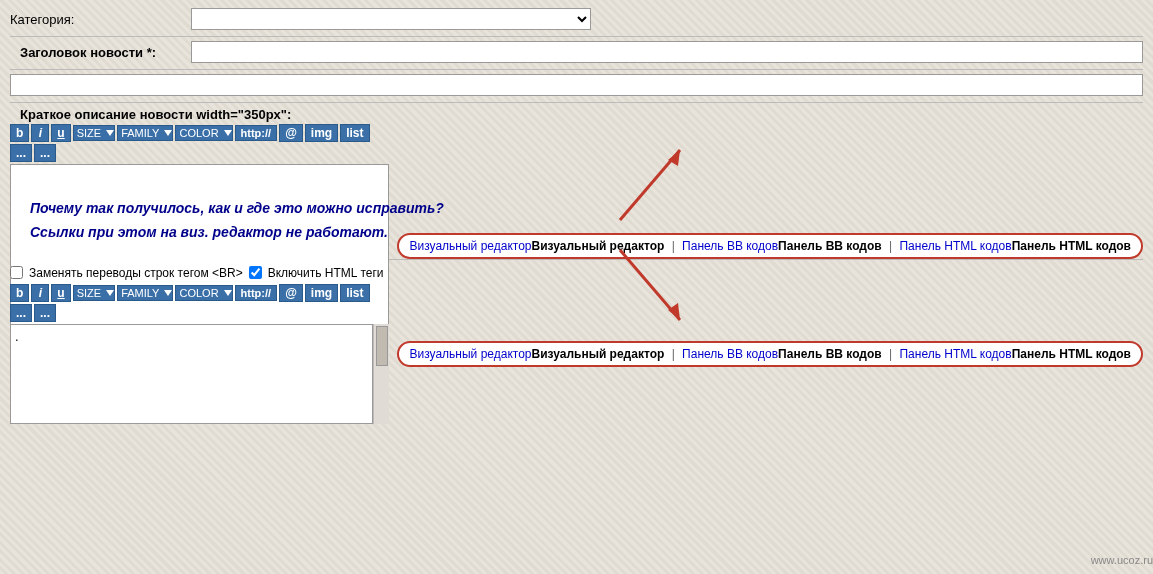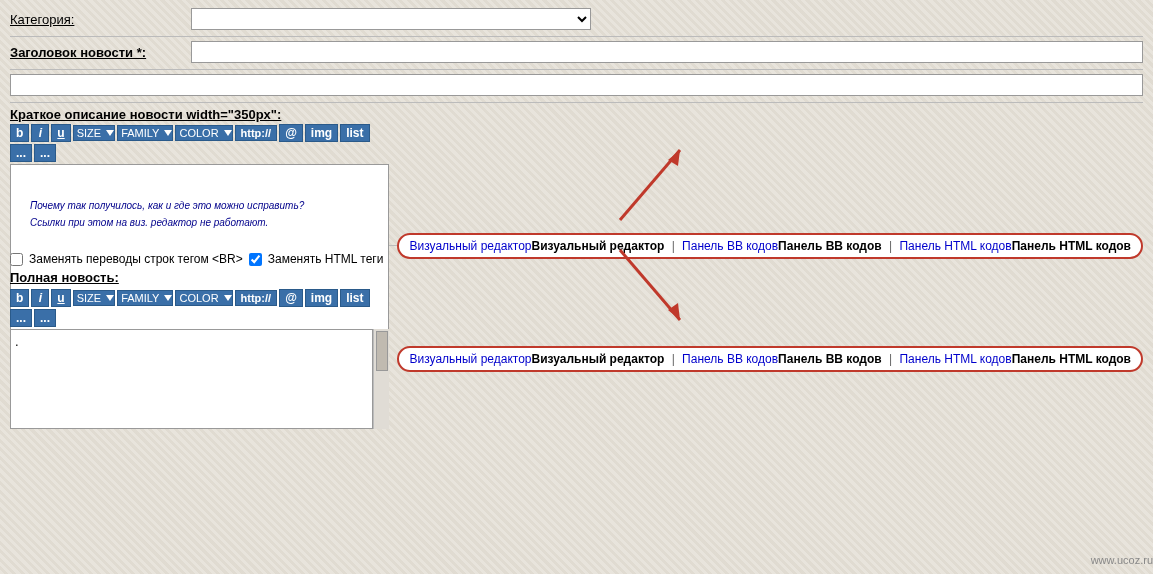--- a/index.html
+++ b/index.html
@@ -20,29 +20,29 @@
       );
       min-height: 574px;
       padding: 8px 10px;
       position: relative;
     }
     .field-row {
       display: flex;
       align-items: center;
       margin-bottom: 6px;
       gap: 21px;
-      text-decoration: underline;
     }
     .field-label {
       font-size: 13px;
       white-space: nowrap;
       min-width: 160px;
     }
     .field-label b {
       font-weight: bold;
+      margin-left: 10px;
     }
     .field-input {
       flex: 1;
       height: 22px;
       border: 1px solid #999;
       background: #fff;
       padding: 2px 4px;
       font-size: 13px;
     }
     .field-select {
@@ -119,23 +119,23 @@
     }
     .checkbox-row {
       display: flex;
       align-items: center;
       gap: 6px;
       margin: 6px 0 4px 0;
       font-size: 12px;
     }
     .annotation-text {
       color: #00008b;
-      font-size: 10px;
+      font-size: 14px;
       font-style: italic;
-      font-weight: normal;
+      font-weight: bold;
       padding: 16px 20px 10px 20px;
       line-height: 1.7;
     }
     .watermark {
       position: absolute;
       bottom: 8px;
       right: 0;
       font-size: 11px;
       color: #888;
       font-family: Arial, sans-serif;
@@ -262,26 +262,23 @@
     <line x1="80" y1="130" x2="140" y2="200" stroke="#c0392b" stroke-width="3"></line>
     <polygon points="140,200 128,190 138,183" fill="#c0392b"></polygon>
   </svg>
 
   <hr class="divider-line" style="margin-top:4px;">
 
   <div class="checkbox-row">
     <input type="checkbox" style="">
     <label>Заменять переводы строк тегом &lt;BR&gt;</label>
     <input type="checkbox" checked="" style="">
-    <label>Заменять HTML теги</label>
-  </div>
-
-  <div class="field-row" style="margin-bottom:2px;">
-    <span class="section-label">Полная новость:</span>
-  </div>
+    <label>Включить HTML теги</label>
+  </div>
+
 
   <div class="section-with-editor">
     <div class="editor-panel">
 
       <div class="toolbar-row">
         <button class="toolbar-btn">b</button>
         <button class="toolbar-btn" style="font-style:italic;">i</button>
         <button class="toolbar-btn" style="text-decoration:underline;">u</button>
         <div style="display:flex;align-items:center;background:#3a6fa8;border:1px solid #2a5a8a;">
           <span style="color:#fff;font-size:11px;padding:1px 3px;">SIZE</span>

